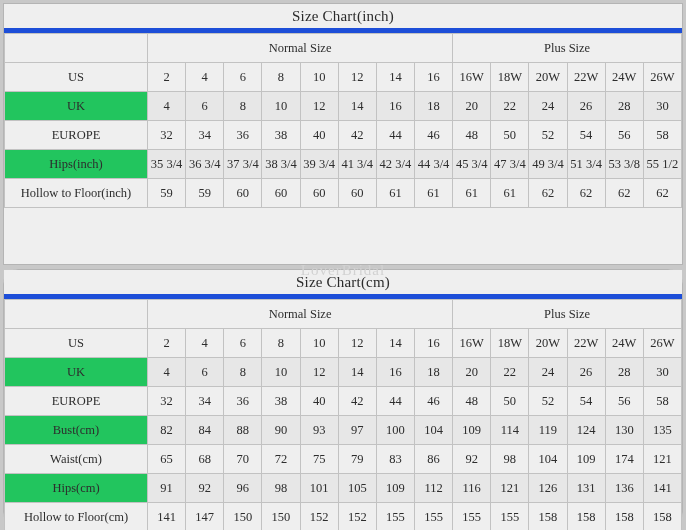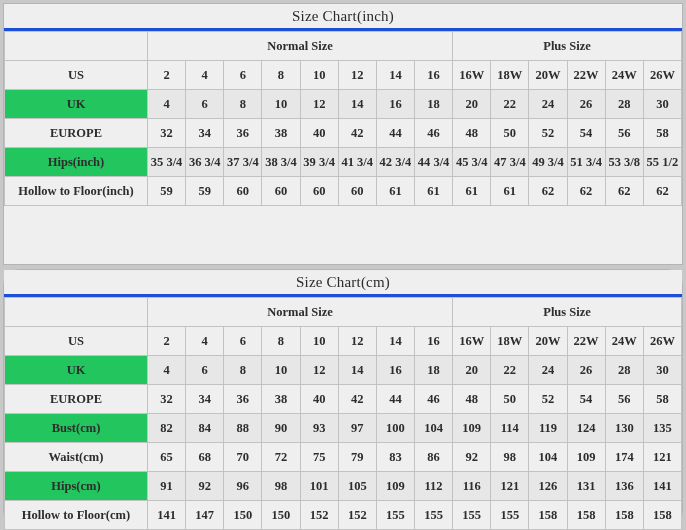--- a/index.html
+++ b/index.html
@@ -29,28 +29,27 @@
   }
   #block-inch { top: 3px; height: 262px; }
   #block-cm   { top: 269px; height: 258px; border-radius: 15px; }
 
   .chart-title {
     text-align: center;
     font-size: 15px;
     color: #2b2b2b;
     padding: 4px 0 3px 0;
     background: #efefef;
-    border-bottom: 3px solid #1d4ed8;
+    border-bottom: 5px solid #1d4ed8;
     letter-spacing: 0.2px;
   }
   table.size-table {
     border-collapse: collapse;
     width: 100%;
     table-layout: fixed;
-    font-weight: bold;
   }
   table.size-table td {
     border: 1px solid #c2c2c2;
     text-align: center;
     color: #2d2d2d;
     font-size: 12.5px;
     padding: 0;
     height: 28px;
     background: #efefef;
     overflow: hidden;
@@ -183,20 +182,21 @@
             <td>61</td>
             <td>62</td>
             <td>62</td>
             <td>62</td>
             <td>62</td>
           </tr>
         </tbody>
     </table>
   </div>
 
+  <div class="watermark">LoverBridal</div>
 
   <div class="chart-block" id="block-cm">
     <div class="chart-title">Size Chart(cm)</div>
     <table class="size-table">
       <tbody id="body-cm">
           <tr>
             <td class="rowhead corner"></td>
             <td class="grouphead" colspan="8">Normal Size</td>
             <td class="grouphead" colspan="6">Plus Size</td>
           </tr>

